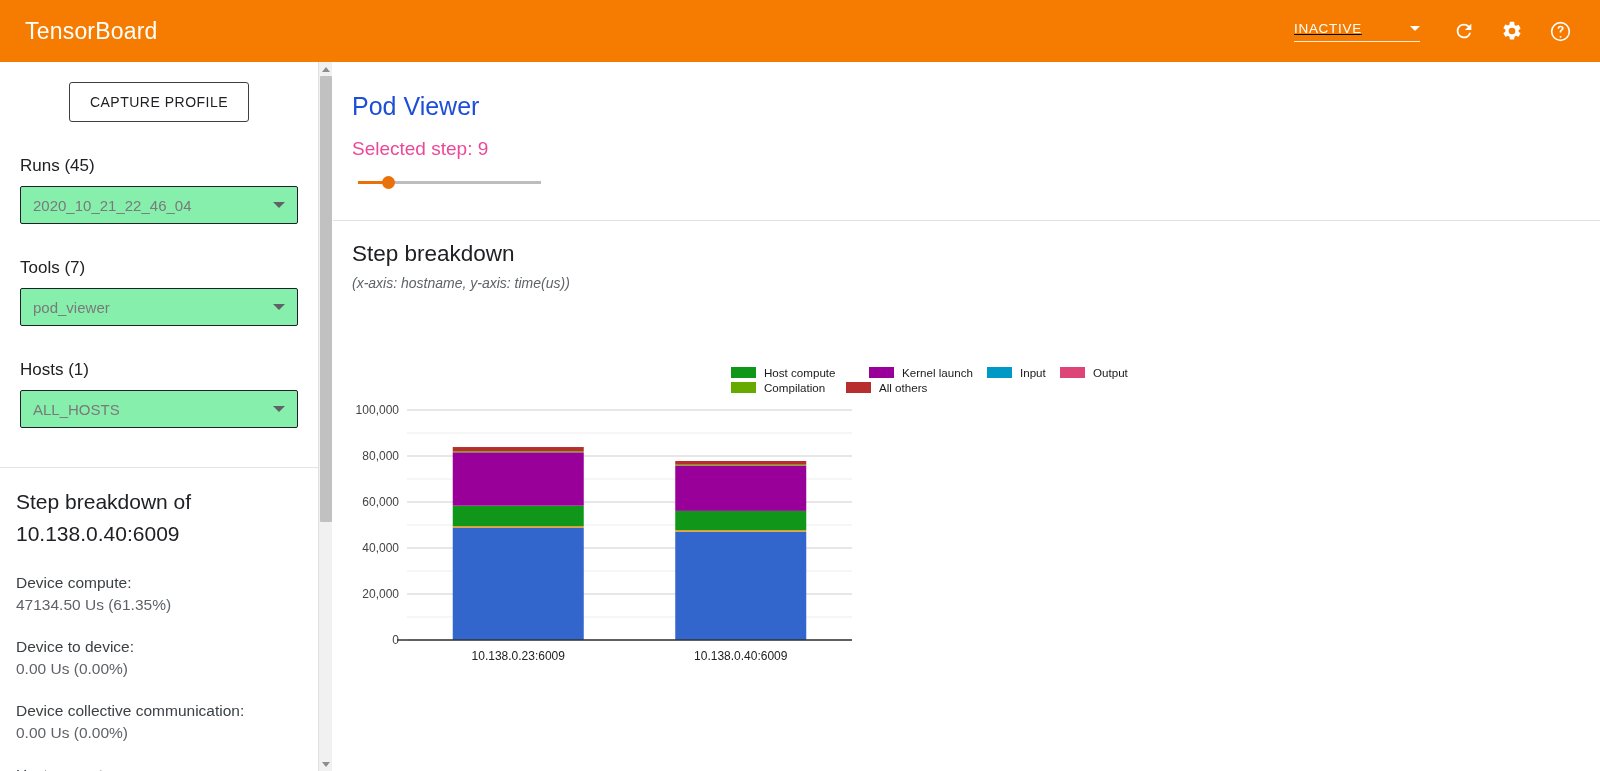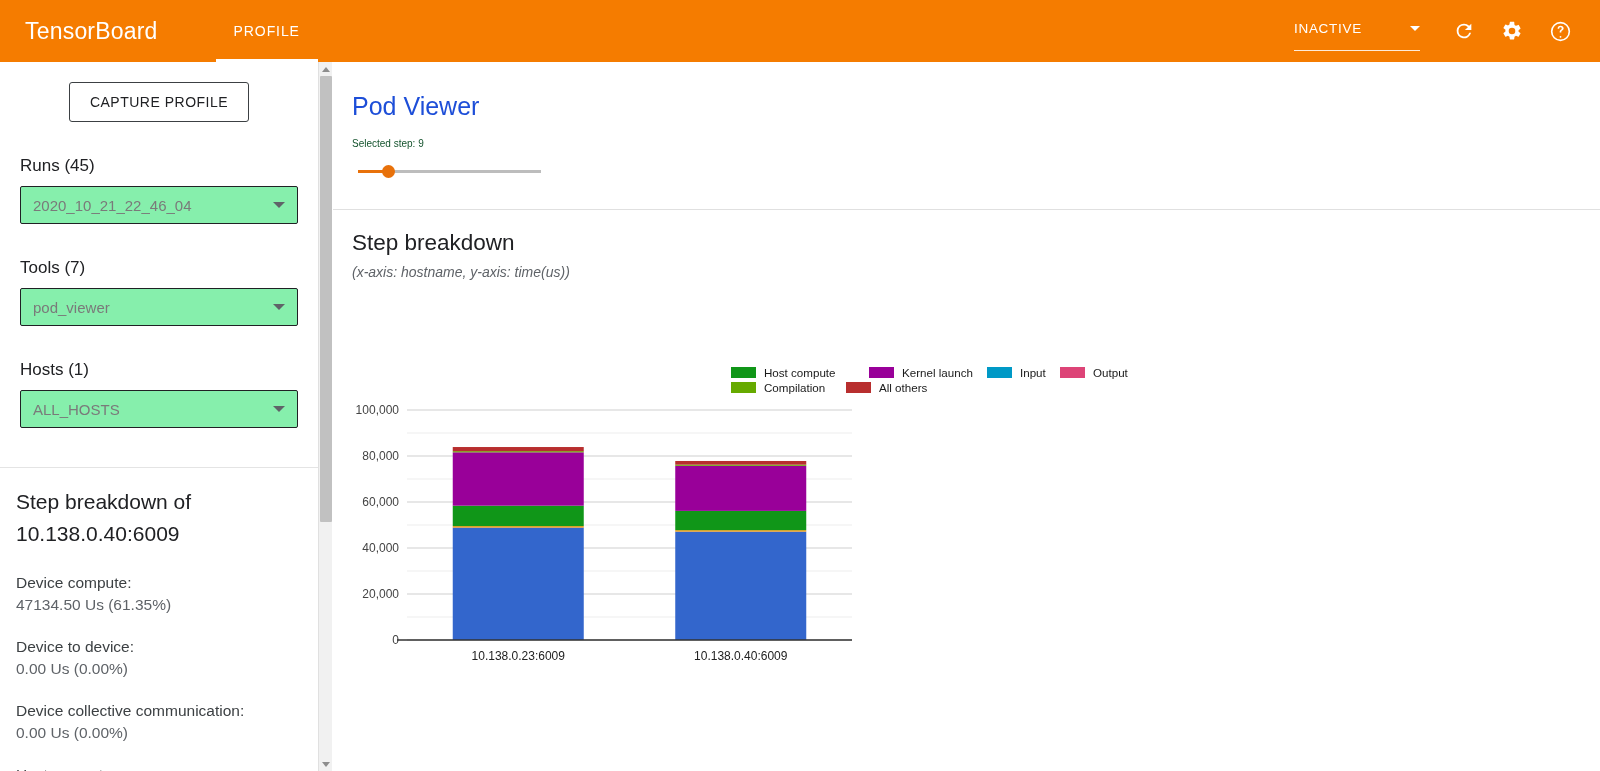--- a/index.html
+++ b/index.html
@@ -24,22 +24,22 @@
   .tab {
     position: relative; display: flex; align-items: center;
     padding: 0 18px; color: #ffffff; font-size: 14px; letter-spacing: .9px;
     font-weight: 500; cursor: pointer; height: 62px;
   }
   .tab.active::after {
     content: ""; position: absolute; left: 0; right: 0; bottom: 0;
     height: 3px; background: #ffffff;
   }
   .appbar-right {
-    margin-left: auto; display: flex; 
-    margin-right: 20px; gap: 8px;
+    margin-left: auto; display: flex; align-items: center;
+    margin-right: 20px; gap: 8px; text-decoration: underline;
   }
   .runstate {
     display: flex; align-items: center; justify-content: space-between;
     width: 126px; border-bottom: 1px solid rgba(255,255,255,.85);
     padding-bottom: 5px; margin-right: 16px; cursor: pointer;
   }
   .runstate .txt { color: #ffffff; font-size: 13.5px; letter-spacing: .7px; }
   .caret {
     width: 0; height: 0;
     border-left: 5px solid transparent; border-right: 5px solid transparent;
@@ -118,21 +118,21 @@
   
   .main {
     position: absolute; left: 333px; top: 62px;
     width: 1267px; height: 709px; background: #ffffff; overflow: hidden;
   }
   .page-title {
     font-size: 25px; color: #1d4ed8; font-weight: 400;
     margin: 30px 0 0 19px;
   }
   .step-label {
-    font-size: 10px; color: #14532d; margin: 17px 0 0 19px;
+    font-size: 19px; color: #ec4899; margin: 17px 0 0 19px;
   }
   .slider-row { margin: 14px 0 0 25px; width: 183px; height: 16px; position: relative; }
   .slider-track-left {
     position: absolute; left: 0; top: 7px; width: 31px; height: 2.5px;
     background: #e8710a;
   }
   .slider-track-right {
     position: absolute; left: 31px; top: 7px; width: 152px; height: 2.5px;
     background: #bdbdbd;
   }
@@ -163,25 +163,20 @@
   .chart-svg { position: absolute; left: 19px; top: 280px; }
 
   .axis-label { font-family: "Liberation Sans", sans-serif; font-size: 12px; fill: #444; }
   .xtick-label { font-family: "Liberation Sans", sans-serif; font-size: 12px; fill: #222; }
 </style>
 </head>
 <body>
 
 <div class="appbar">
   <div class="brand">TensorBoard</div>
-  <div class="tabs">
-    <div class="tab active">
-      <span>PROFILE</span>
-    </div>
-  </div>
   <div class="appbar-right">
     <div class="runstate">
       <span class="txt">INACTIVE</span>
       <span class="caret"></span>
     </div>
     <div class="iconbtn">
       <span>
         <svg width="22" height="22" viewBox="0 0 24 24">
           <path d="M17.65 6.35A7.95 7.95 0 0 0 12 4a8 8 0 1 0 7.73 10h-2.08A6 6 0 1 1 12 6c1.66 0 3.14.69 4.22 1.78L13 11h7V4z" fill="#ffffff"></path>
         </svg>

